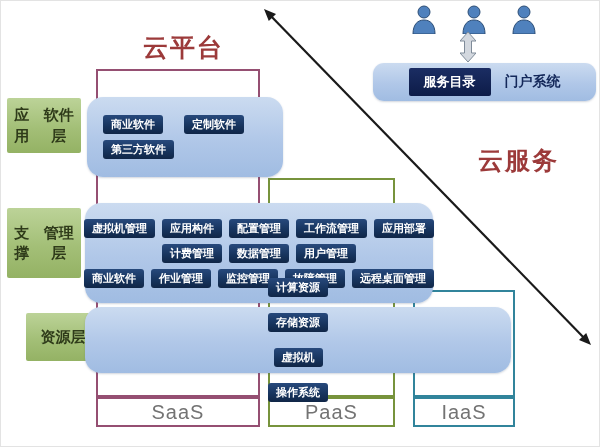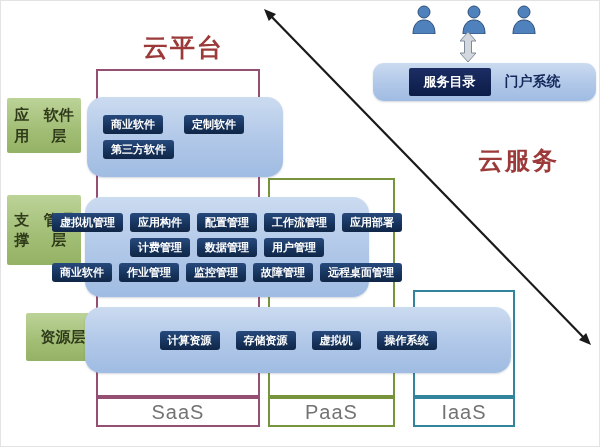--- a/index.html
+++ b/index.html
@@ -23,35 +23,35 @@
   
   .big-title{position:absolute;font-size:25px;font-weight:bold;color:#9c3a3a;z-index:5;letter-spacing:2px;}
   .t-platform{left:142px;top:30px;}
   .t-services{left:477px;top:143px;}
   
   .side-label{position:absolute;left:6px;width:74px;z-index:3;border-radius:2px;
     background:linear-gradient(180deg,#bcd398 0%,#a3bf77 55%,#94b264 100%);
     color:#2f3b1a;font-weight:bold;font-size:15px;line-height:1.35;
     display:flex;align-items:center;justify-content:center;text-align:center;}
   .sl-app{top:97px;height:55px;}
-  .sl-support{top:194px;height:70px;}
+  .sl-support{top:207px;height:70px;}
   .sl-resource{top:312px;height:48px;margin-left:19px;}
   
   .panel{position:absolute;z-index:4;border-radius:16px;
     background:linear-gradient(180deg,#cbdbf0 0%,#b0c7e8 55%,#a0bce2 100%);
     box-shadow:0 1px 2px rgba(70,90,120,.25);
     display:flex;flex-direction:column;justify-content:center;box-sizing:border-box;}
   .p-app{left:86px;top:96px;width:196px;height:80px;padding:6px 10px;}
-  .p-support{left:84px;top:196px;width:284px;height:100px;padding:12px 8px;}
+  .p-support{left:84px;top:202px;width:348px;height:100px;padding:12px 8px;}
   .p-resource{left:84px;top:306px;width:426px;height:66px;padding:4px 10px;}
   .p-portal{left:372px;top:62px;width:223px;height:38px;flex-direction:row;align-items:center;
     justify-content:center;gap:14px;border-radius:11px;}
   .chip-row{display:flex;justify-content:center;align-items:center;gap:7px;margin:3px 0;}
   .row-left{justify-content:flex-start;padding-left:6px;gap:21px;}
-  .row-wide{gap:16px;}
+  .row-wide{gap:16px;flex-direction:column;}
   .chip{background:linear-gradient(180deg,#27497c 0%,#16335c 60%,#102647 100%);
     color:#fff;font-size:11px;font-weight:bold;padding:4px 8px;border-radius:3px;
     white-space:nowrap;line-height:1;}
   
   .catalog-btn{background:linear-gradient(180deg,#1b2d63 0%,#0d1c48 100%);
     color:#fff;font-size:13px;font-weight:bold;padding:5px 15px;border-radius:2px;white-space:nowrap;}
   .portal-text{color:#14285a;font-size:14px;font-weight:bold;white-space:nowrap;}
   
   .overlay{position:absolute;left:0;top:0;z-index:6;pointer-events:none;}
   .users{position:absolute;left:398px;top:3px;z-index:5;}

